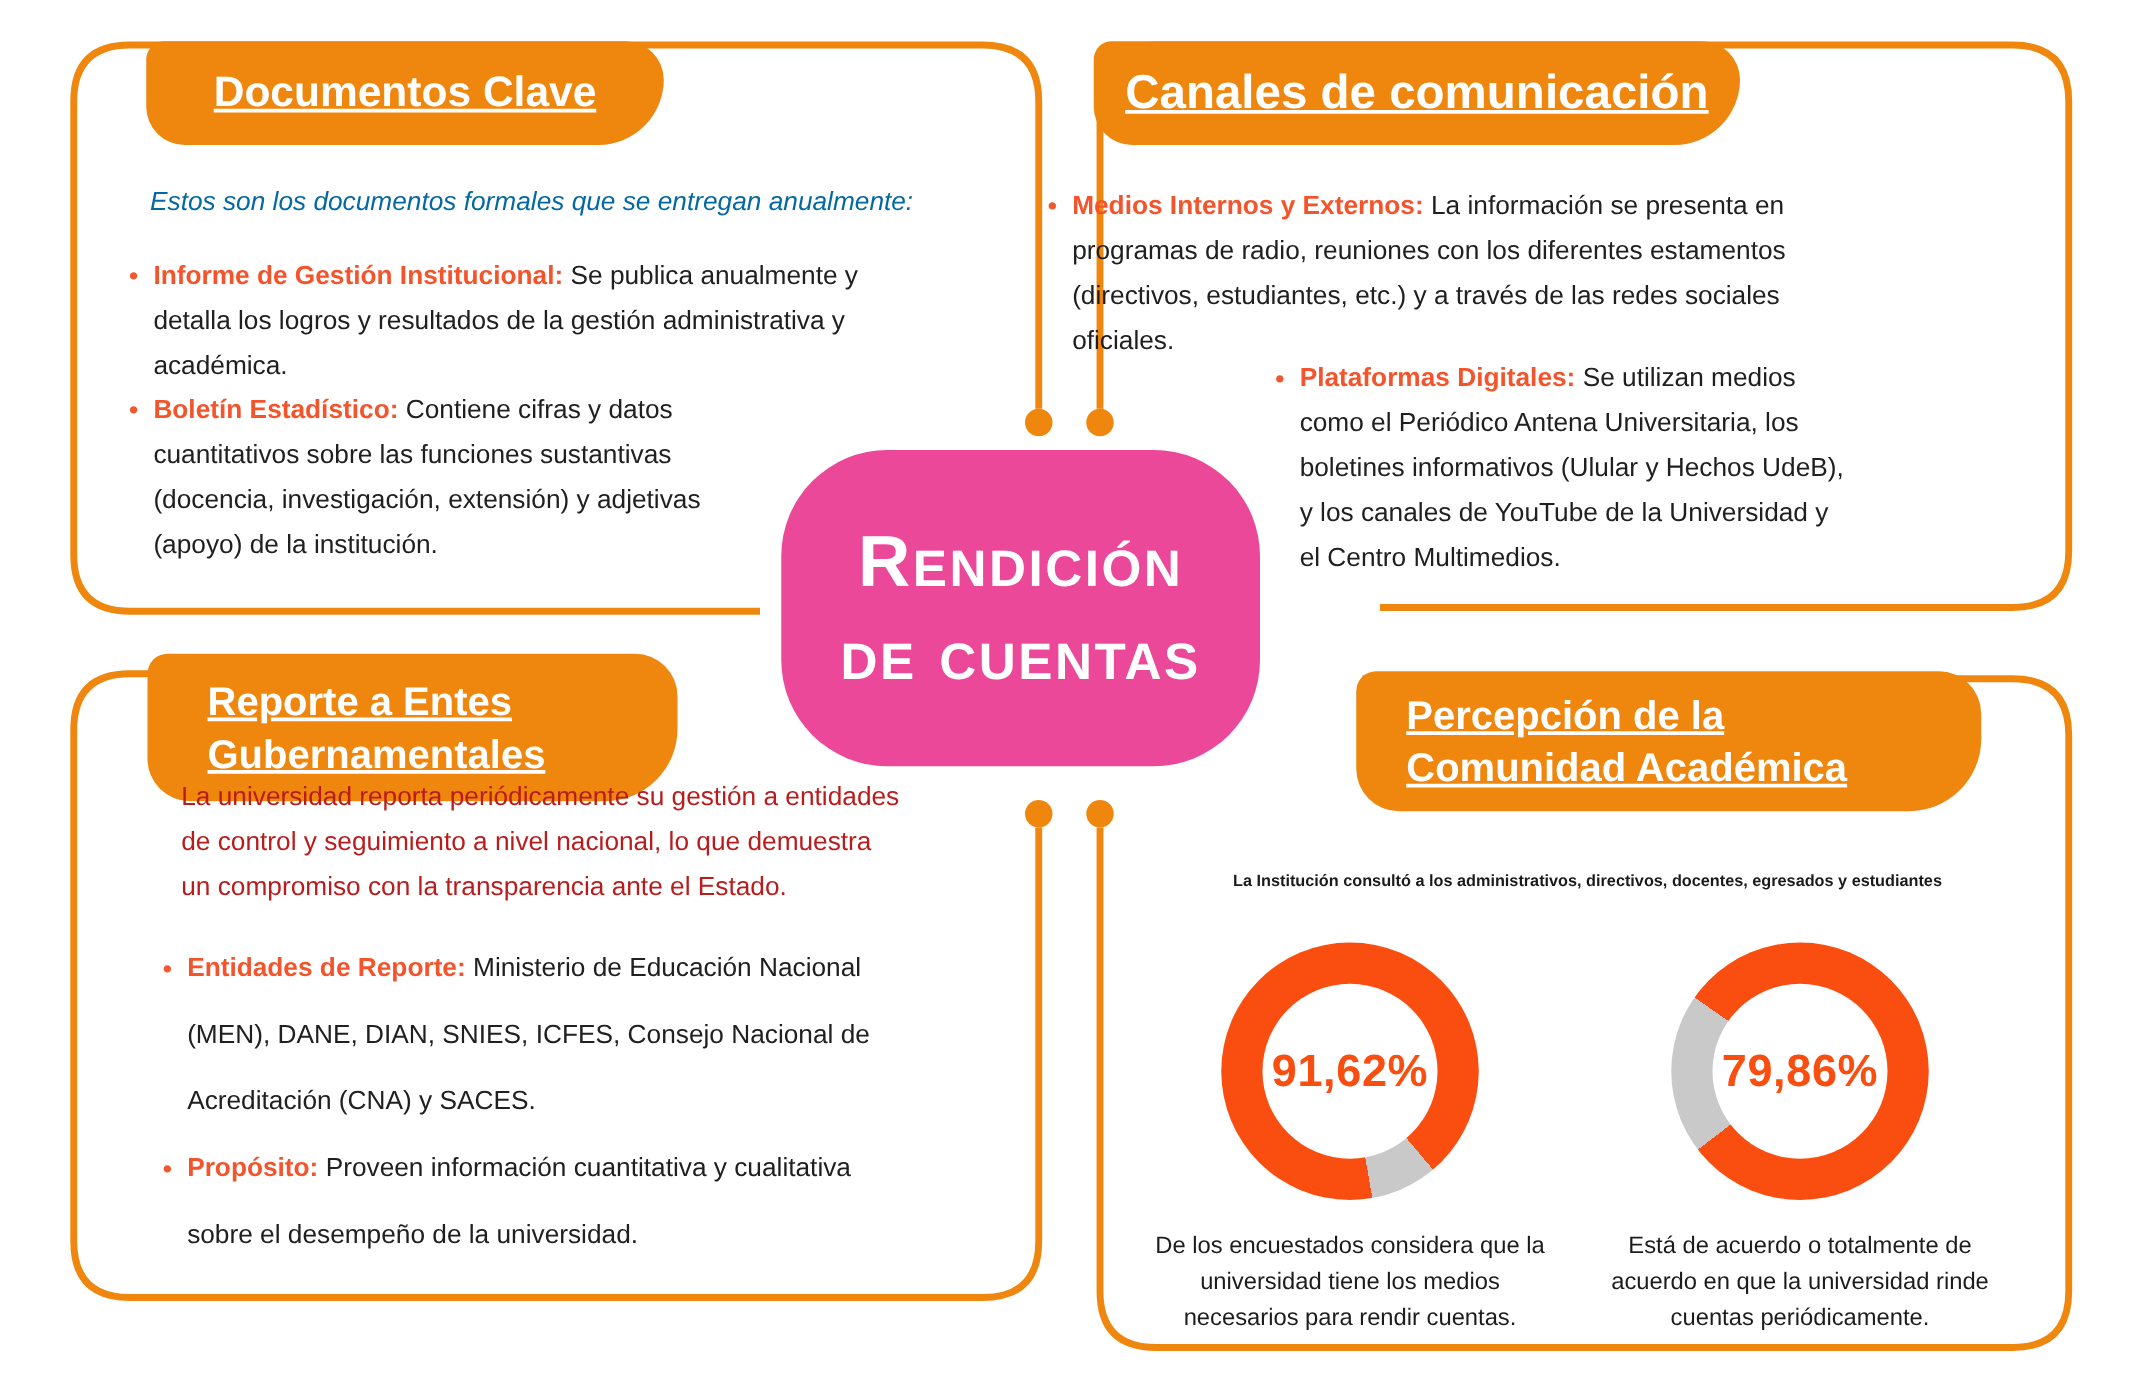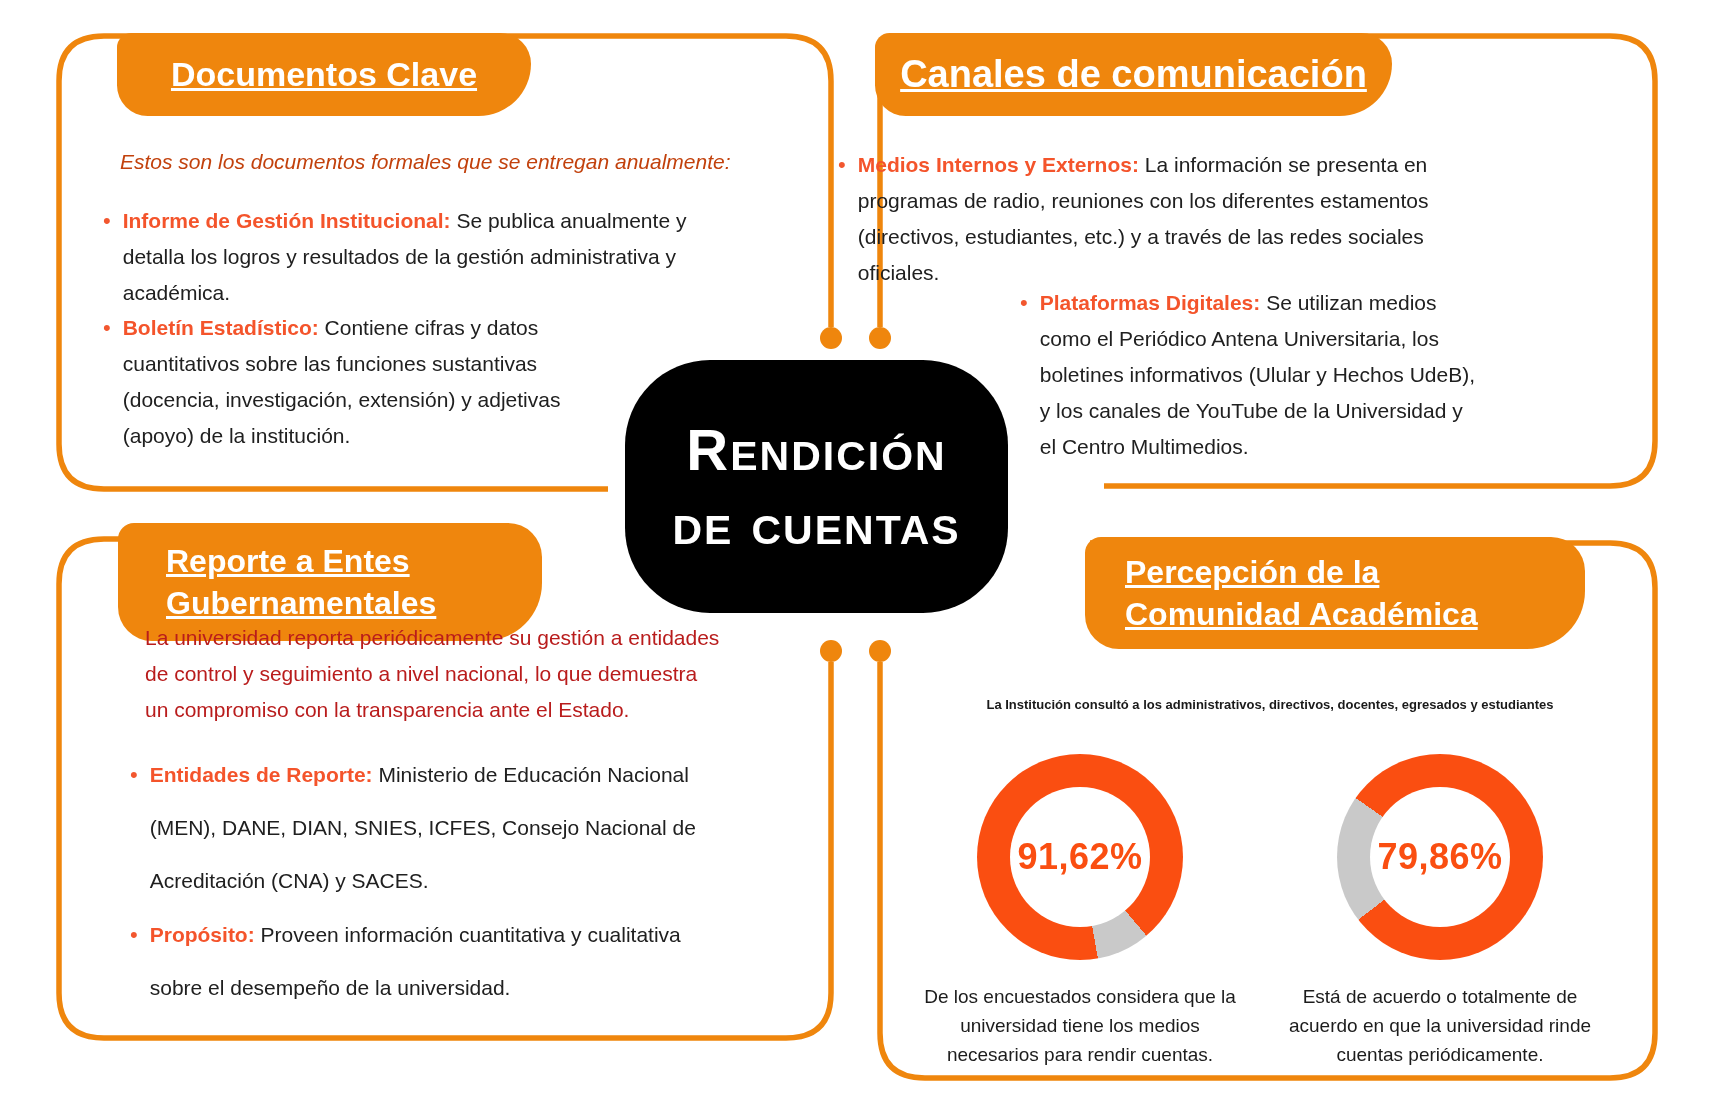--- a/index.html
+++ b/index.html
@@ -16,30 +16,30 @@
     display:flex;align-items:center;border-radius:16px 34px 58px 34px;
     box-sizing:border-box;
     text-decoration:underline;
   }
   .hbar.center-text{justify-content:center;}
   .hbar .hline{display:block;line-height:1.32;}
 
   
   .center-node{
     position:absolute;left:625px;top:360px;width:383px;height:253px;
-    background:#000000;border-radius:85px;display:flex;flex-direction:column;
+    background:#ec4899;border-radius:85px;display:flex;flex-direction:column;
     align-items:center;justify-content:center;
   }
   .center-node .cline{
     color:#ffffff;font-weight:bold;font-variant:small-caps;
     font-size:58px;line-height:74px;letter-spacing:2px;
   }
 
   
-  .intro{position:absolute;font-size:21px;font-style:italic;color:#c2410c;}
+  .intro{position:absolute;font-size:21px;font-style:italic;color:#0369a1;}
   .para{position:absolute;font-size:21px;line-height:36px;color:#b91c1c;}
   .bullet{position:absolute;display:flex;gap:12px;}
   .bullet .mark{color:#F2572F;font-size:22px;line-height:36px;flex:0 0 auto;}
   .bullet p{margin:0;font-size:21px;line-height:36px;color:#202020;}
   .bullet.wide-lh p, .bullet.wide-lh .mark{line-height:53px;}
   .lead{color:#F4542B;font-weight:bold;}
 
   
   .subtitle{position:absolute;font-size:13px;font-weight:bold;text-align:center;line-height:30px;color:#1a1a1a;}
   .donut{

